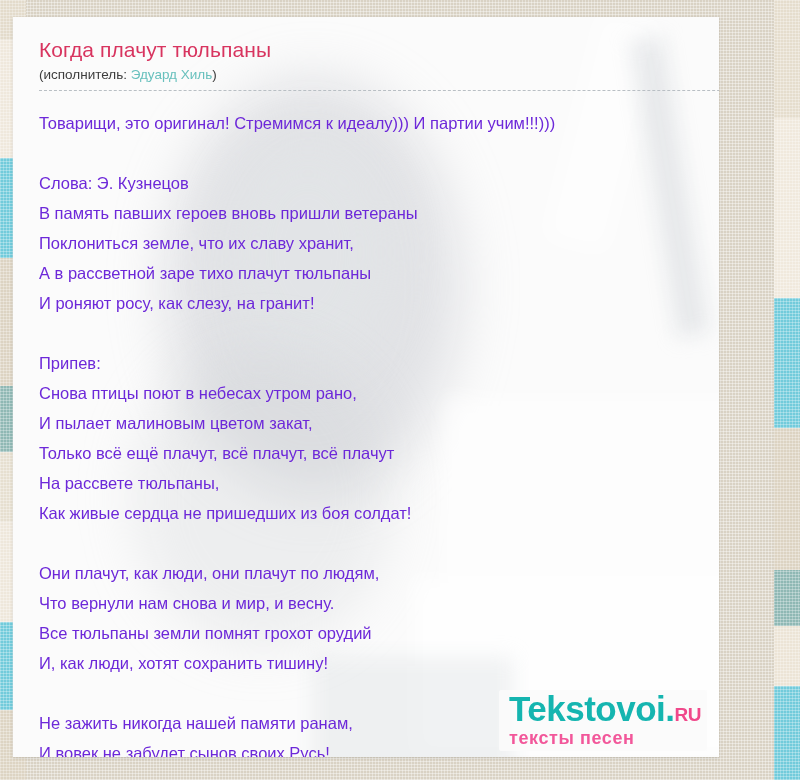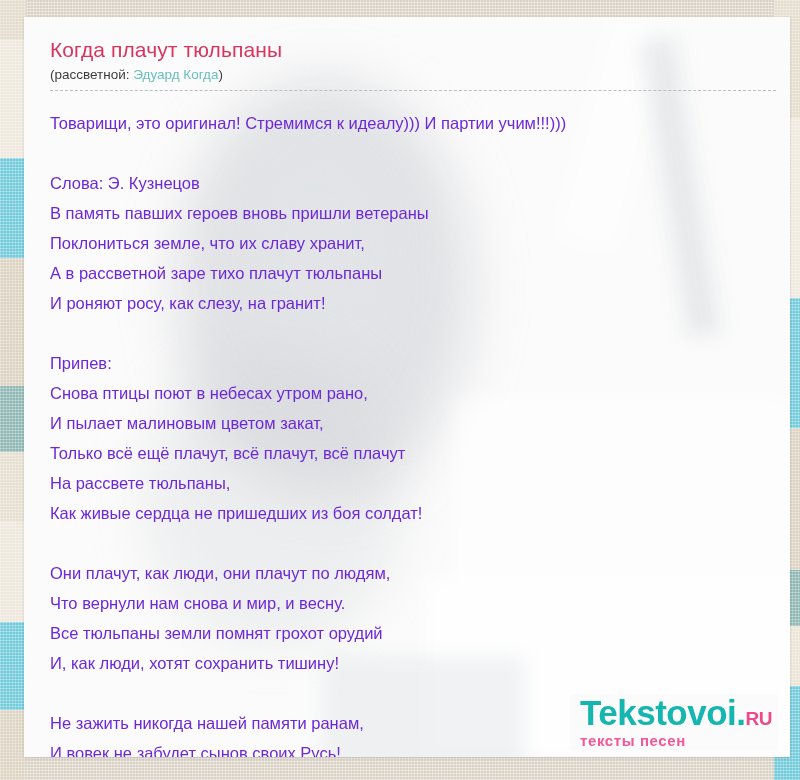--- a/index.html
+++ b/index.html
@@ -35,23 +35,23 @@
         rgba(255,255,255,0.30) 0px, rgba(255,255,255,0.30) 1px,
         rgba(255,255,255,0.00) 1px, rgba(255,255,255,0.00) 3px),
       repeating-linear-gradient(90deg,
         rgba(255,255,255,0.25) 0px, rgba(255,255,255,0.25) 1px,
         rgba(255,255,255,0.00) 1px, rgba(255,255,255,0.00) 3px);
   }
 
   
   #lyrics-card {
     position: absolute;
-    left: 24px;
+    left: 13px;
     top: 17px;
-    width: 766px;
+    width: 706px;
     height: 740px;
     background: #fbfbfb;
     box-shadow: 0 1px 3px rgba(0,0,0,0.12);
     overflow: hidden;
   }
   
   #card-watermark {
     position: absolute;
     inset: 0;
     pointer-events: none;
@@ -125,21 +125,21 @@
     font-weight: bold;
     line-height: 34px;
     letter-spacing: -0.5px;
     white-space: nowrap;
   }
   #logo-main { color: #15b5b0; }
   #logo-dot  { color: #15b5b0; }
   #logo-tld  { color: #f0498b; font-size: 19px; font-weight: bold; }
   #logo-tagline {
     color: #f2579a;
-    font-size: 15px;
+    font-size: 18px;
     font-weight: bold;
     letter-spacing: 0.6px;
     margin-top: -4px;
     margin-right: 20px;
   }
 </style>
 </head>
 <body>
 
 <div id="page-bg">
@@ -171,21 +171,21 @@
     <div class="streak" style="left:640px; top:20px;  width:34px;  height:300px; background:rgba(196,200,206,0.35); transform:rotate(-9deg);"></div>
     <div class="streak" style="left:430px; top:380px; width:340px; height:200px; background:rgba(255,255,255,0.60);"></div>
     <div class="streak" style="left:400px; top:560px; width:380px; height:180px; background:rgba(255,255,255,0.70);"></div>
     <div class="streak" style="left:300px; top:640px; width:200px; height:120px; background:rgba(210,214,219,0.30);"></div>
   </div>
 
   <div id="card-inner">
 
     <h1 id="song-title">Когда плачут тюльпаны</h1>
 
-    <div id="performer-line"><span>(рассветной: </span><a id="performer-link" href="#">Эдуард Когда</a><span>)</span></div>
+    <div id="performer-line"><span>(исполнитель: </span><a id="performer-link" href="#">Эдуард Хиль</a><span>)</span></div>
 
     <div id="lyrics-body"><p class="stanza"><span class="lyric-line">Товарищи, это оригинал! Стремимся к идеалу))) И партии учим!!!)))</span></p><p class="stanza"><span class="lyric-line">Слова: Э. Кузнецов</span><span class="lyric-line">В память павших героев вновь пришли ветераны</span><span class="lyric-line">Поклониться земле, что их славу хранит,</span><span class="lyric-line">А в рассветной заре тихо плачут тюльпаны</span><span class="lyric-line">И роняют росу, как слезу, на гранит!</span></p><p class="stanza"><span class="lyric-line">Припев:</span><span class="lyric-line">Снова птицы поют в небесах утром рано,</span><span class="lyric-line">И пылает малиновым цветом закат,</span><span class="lyric-line">Только всё ещё плачут, всё плачут, всё плачут</span><span class="lyric-line">На рассвете тюльпаны,</span><span class="lyric-line">Как живые сердца не пришедших из боя солдат!</span></p><p class="stanza"><span class="lyric-line">Они плачут, как люди, они плачут по людям,</span><span class="lyric-line">Что вернули нам снова и мир, и весну.</span><span class="lyric-line">Все тюльпаны земли помнят грохот орудий</span><span class="lyric-line">И, как люди, хотят сохранить тишину!</span></p><p class="stanza"><span class="lyric-line">Не зажить никогда нашей памяти ранам,</span><span class="lyric-line">И вовек не забудет сынов своих Русь!</span></p></div>
 
   </div>
 
   <div id="site-logo">
     <div id="logo-wordmark"><span id="logo-main">Tekstovoi</span><span id="logo-dot">.</span><span id="logo-tld">RU</span></div>
     <div id="logo-tagline">тексты песен</div>
   </div>
 

